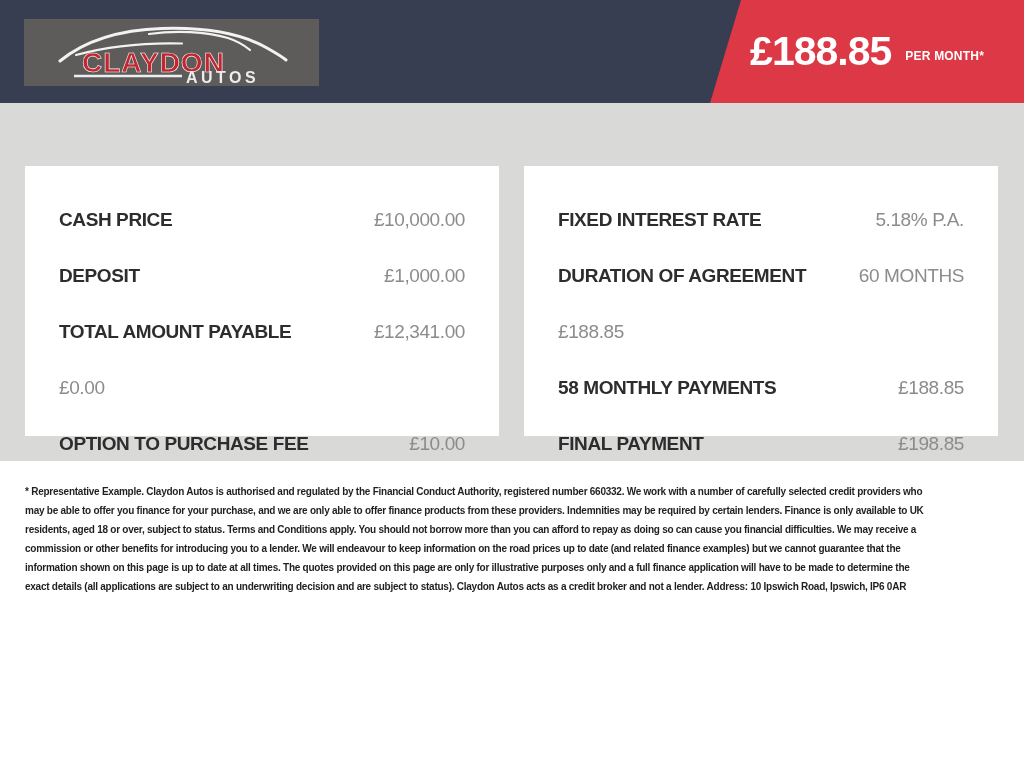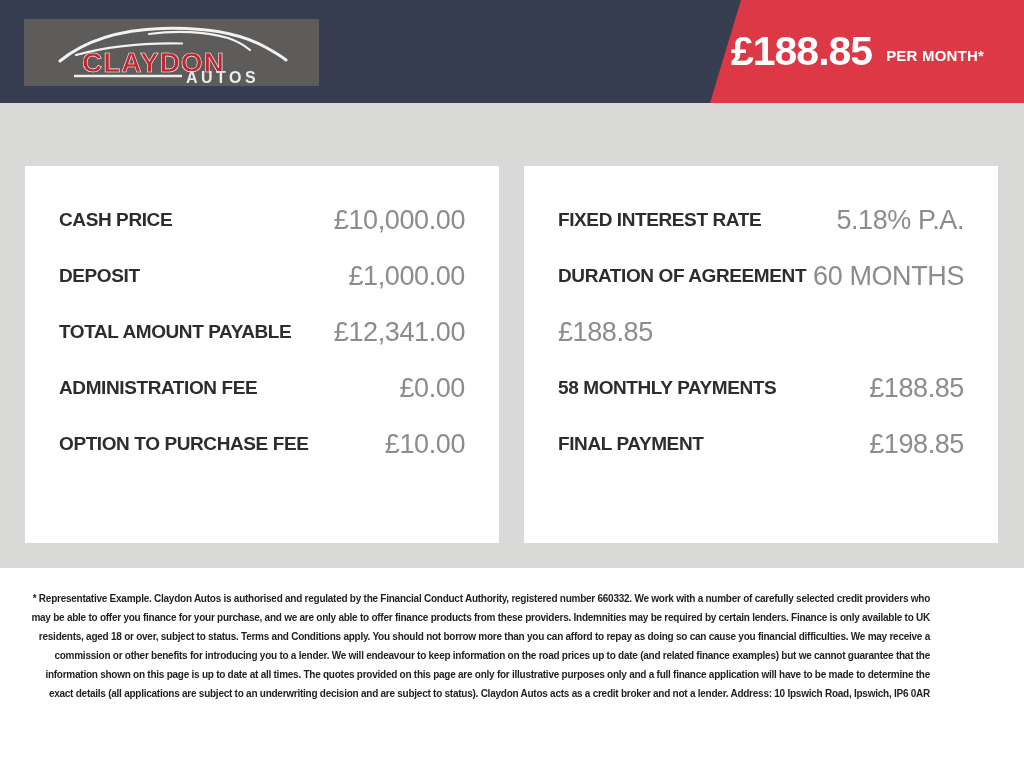--- a/index.html
+++ b/index.html
@@ -36,21 +36,21 @@
     padding-right: 40px;
     gap: 14px;
     color: #ffffff;
   }
   .price-flag .price {
     font-size: 41px;
     font-weight: bold;
     letter-spacing: -1px;
   }
   .price-flag .per-month {
-    font-size: 15px;
+    font-size: 12px;
     font-weight: bold;
     letter-spacing: 0.2px;
     margin-top: 8px;
   }
 
   
   .example {
     background: #d9d9d8;
     padding: 33px 25px 25px 25px;
   }
@@ -60,56 +60,55 @@
     color: #2e2e2e;
     letter-spacing: -0.4px;
   }
   .cards {
     display: flex;
     gap: 25px;
     margin-top: 30px;
   }
   .card {
     width: 474px;
-    height: 377px;
+    height: 270px;
     background: #ffffff;
     padding: 26px 34px 0 34px;
   }
   .row {
     height: 56px;
     display: flex;
     justify-content: space-between;
     align-items: center;
   }
   .row .lbl {
     font-size: 19px;
     font-weight: bold;
     color: #2d2d2d;
     letter-spacing: -0.4px;
     white-space: nowrap;
   }
   .row .val {
-    font-size: 27px;
+    font-size: 19px;
     color: #8c8c8c;
     letter-spacing: -0.4px;
     white-space: nowrap;
   }
 
   
   .disclaimer {
     padding: 21px 0 0 25px;
   }
   .disclaimer p {
     width: 905px;
     font-size: 10px;
     font-weight: bold;
     color: #1f1f1f;
     line-height: 19px;
     letter-spacing: -0.25px;
-    text-align: right;
   }
 </style>
 </head>
 <body>
 
 <div class="page">
 
   <header class="header">
     <div class="logo-box">
       <svg viewBox="0 0 295 67" xmlns="http://www.w3.org/2000/svg">
@@ -140,21 +139,20 @@
         </div>
         <div class="row">
           <span class="lbl">DEPOSIT</span>
           <span class="val">£1,000.00</span>
         </div>
         <div class="row">
           <span class="lbl">TOTAL AMOUNT PAYABLE</span>
           <span class="val">£12,341.00</span>
         </div>
         <div class="row">
-          <span class="lbl">ADMINISTRATION FEE</span>
           <span class="val">£0.00</span>
         </div>
         <div class="row">
           <span class="lbl">OPTION TO PURCHASE FEE</span>
           <span class="val">£10.00</span>
         </div>
       </div>
 
       <div class="card">
         <div class="row">

